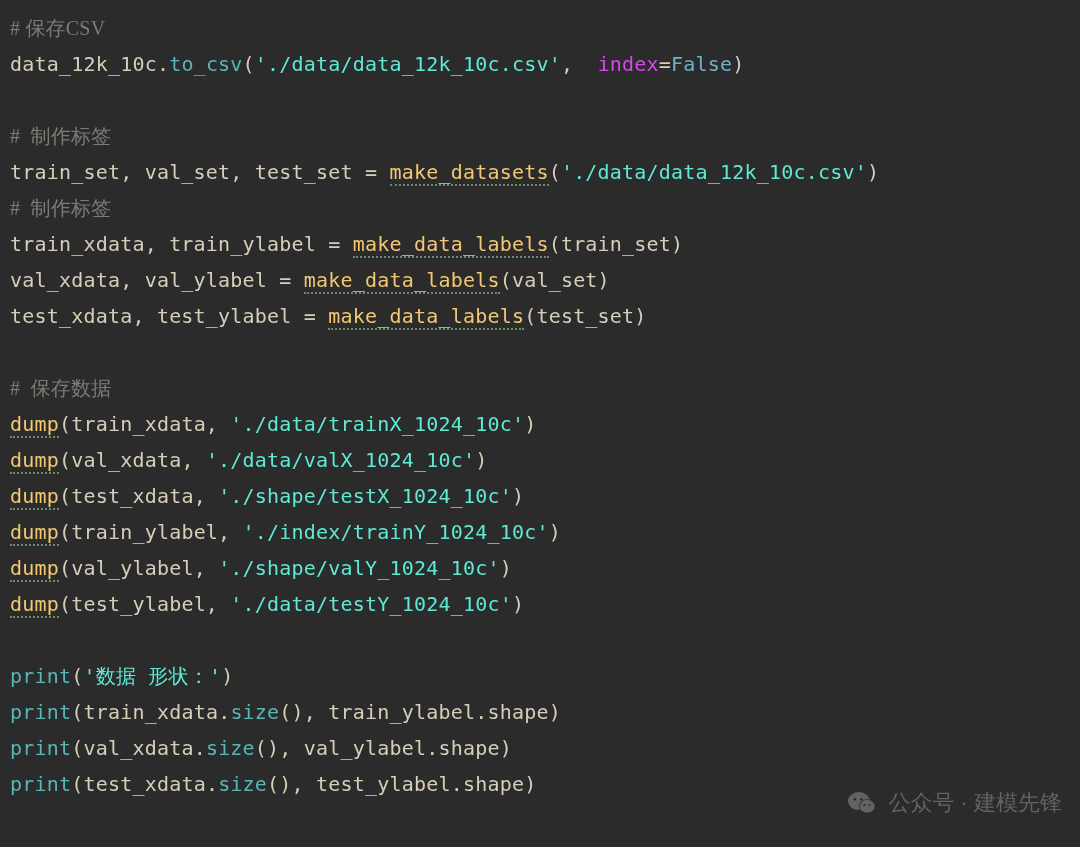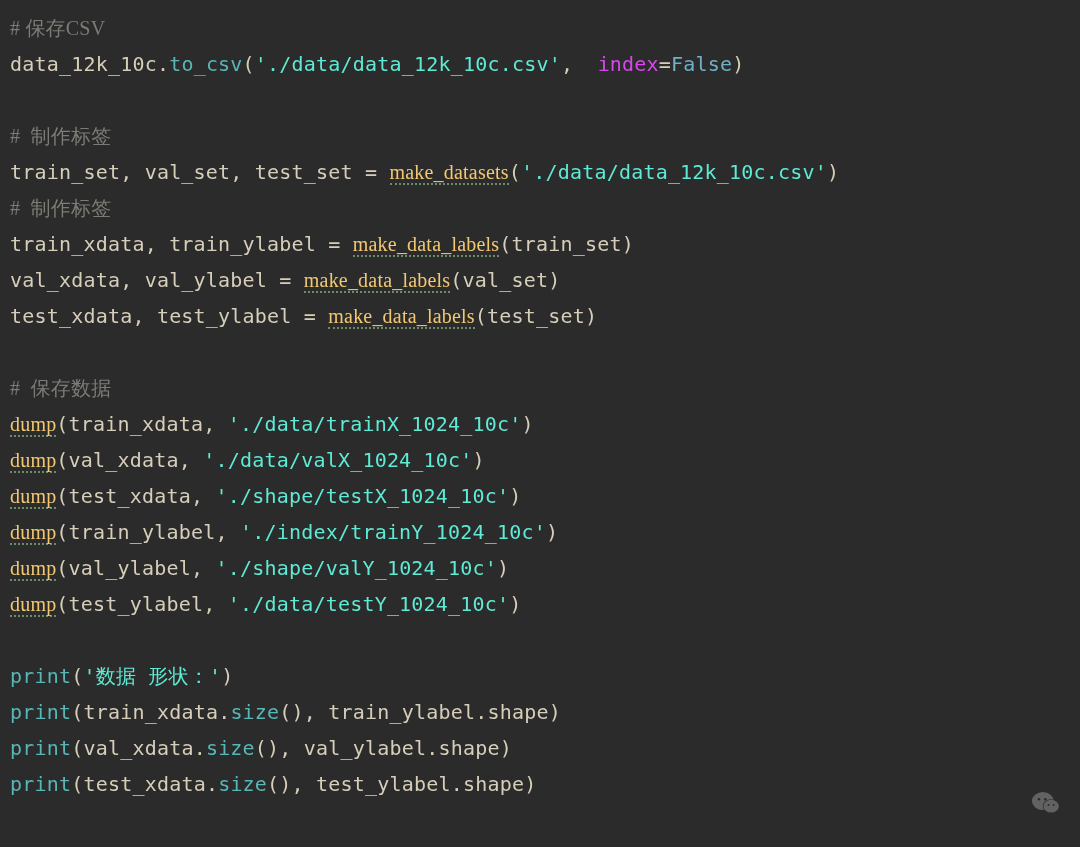--- a/index.html
+++ b/index.html
@@ -8,21 +8,21 @@
     padding:10px 10px 10px 10px;
     font-family:"DejaVu Sans Mono","JetBrains Mono","Fira Mono","Menlo","Consolas",monospace;
     font-size:20px;
     line-height:36px;
     color:#d7ceba;
     white-space:pre;
     letter-spacing:0.2px;
   }
   .c     { color:#7b7c75;font-family:Liberation Serif, serif; }               
   .fn-a  { color:#57b7b7; }               
-  .fn-y  { color:#f2c873;font-family:Liberation Serif, serif; }               
+  .fn-y  { color:#f2c873; }               
   .str   { color:#5eead4; }               
   .kw    { color:#d946ef; }               
   .lit   { color:#6fb1c7; } 
   .wav   { border-bottom:2px dotted #6a8e6a; } 
 
   .watermark{
     position:absolute;
     right:18px;
     bottom:28px;
     display:flex;
@@ -69,13 +69,14 @@
 <div class="watermark">
   <svg class="wm-ico" viewBox="0 0 100 100">
     <ellipse cx="40" cy="44" rx="34" ry="28" fill="#6f6f6f"></ellipse>
     <ellipse cx="66" cy="60" rx="26" ry="22" fill="#2b2b2b"></ellipse>
     <ellipse cx="66" cy="60" rx="24" ry="20" fill="#6f6f6f"></ellipse>
     <circle cx="28" cy="38" r="4" fill="#2b2b2b"></circle>
     <circle cx="48" cy="38" r="4" fill="#2b2b2b"></circle>
     <circle cx="58" cy="56" r="3" fill="#2b2b2b"></circle>
     <circle cx="74" cy="56" r="3" fill="#2b2b2b"></circle>
   </svg>
+  <span>公众号 · 建模先锋</span>
 </div>
 
 </body></html>

